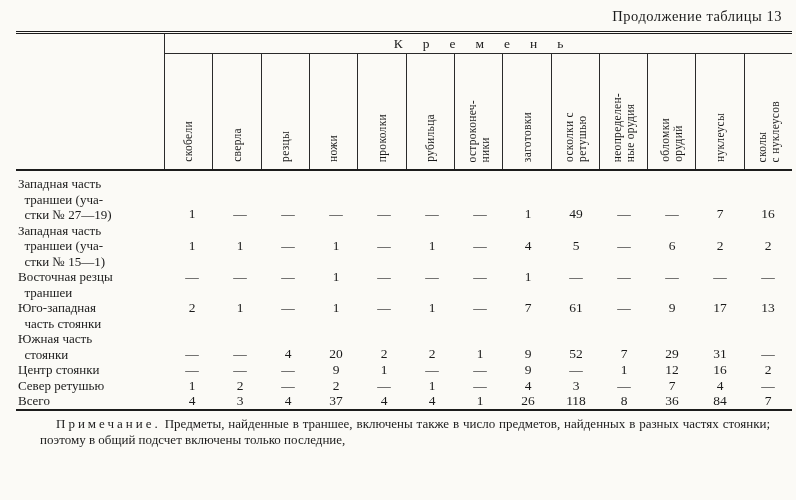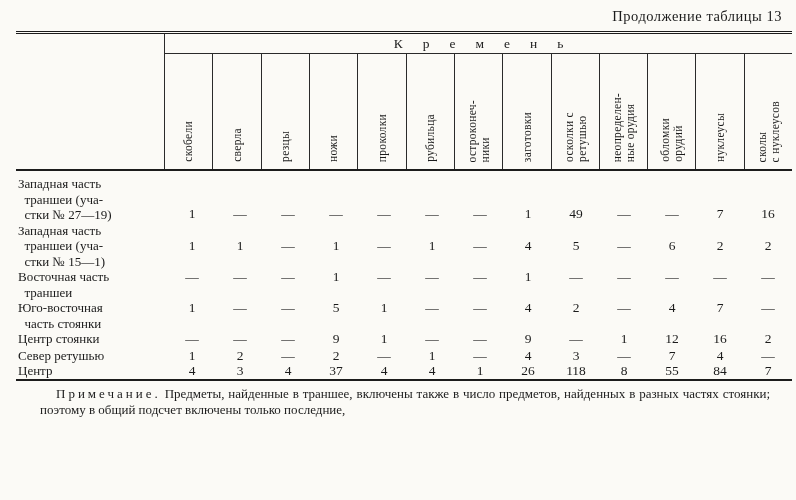--- a/index.html
+++ b/index.html
@@ -177,51 +177,68 @@
           <div class="cell val">1</div>
           <div class="cell val">—</div>
           <div class="cell val">4</div>
           <div class="cell val">5</div>
           <div class="cell val">—</div>
           <div class="cell val">6</div>
           <div class="cell val">2</div>
           <div class="cell val">2</div>
         </div>
         <div class="brow">
-          <div class="cell label">Восточная часть
+          <div class="cell label">Восточная резцы
   траншеи</div>
           <div class="cell val">—</div>
           <div class="cell val">—</div>
           <div class="cell val">—</div>
           <div class="cell val">1</div>
           <div class="cell val">—</div>
           <div class="cell val">—</div>
           <div class="cell val">—</div>
           <div class="cell val">1</div>
           <div class="cell val">—</div>
           <div class="cell val">—</div>
           <div class="cell val">—</div>
           <div class="cell val">—</div>
           <div class="cell val">—</div>
         </div>
         <div class="brow">
-          <div class="cell label">Юго-восточная
+          <div class="cell label">Юго-западная
   часть стоянки</div>
-          <div class="cell val">1</div>
-          <div class="cell val">—</div>
-          <div class="cell val">—</div>
-          <div class="cell val">5</div>
-          <div class="cell val">1</div>
-          <div class="cell val">—</div>
-          <div class="cell val">—</div>
-          <div class="cell val">4</div>
-          <div class="cell val">2</div>
-          <div class="cell val">—</div>
-          <div class="cell val">4</div>
-          <div class="cell val">7</div>
+          <div class="cell val">2</div>
+          <div class="cell val">1</div>
+          <div class="cell val">—</div>
+          <div class="cell val">1</div>
+          <div class="cell val">—</div>
+          <div class="cell val">1</div>
+          <div class="cell val">—</div>
+          <div class="cell val">7</div>
+          <div class="cell val">61</div>
+          <div class="cell val">—</div>
+          <div class="cell val">9</div>
+          <div class="cell val">17</div>
+          <div class="cell val">13</div>
+        </div>
+        <div class="brow">
+          <div class="cell label">Южная часть
+  стоянки</div>
+          <div class="cell val">—</div>
+          <div class="cell val">—</div>
+          <div class="cell val">4</div>
+          <div class="cell val">20</div>
+          <div class="cell val">2</div>
+          <div class="cell val">2</div>
+          <div class="cell val">1</div>
+          <div class="cell val">9</div>
+          <div class="cell val">52</div>
+          <div class="cell val">7</div>
+          <div class="cell val">29</div>
+          <div class="cell val">31</div>
           <div class="cell val">—</div>
         </div>
         <div class="brow">
           <div class="cell label">Центр стоянки</div>
           <div class="cell val">—</div>
           <div class="cell val">—</div>
           <div class="cell val">—</div>
           <div class="cell val">9</div>
           <div class="cell val">1</div>
           <div class="cell val">—</div>
@@ -243,32 +260,32 @@
           <div class="cell val">1</div>
           <div class="cell val">—</div>
           <div class="cell val">4</div>
           <div class="cell val">3</div>
           <div class="cell val">—</div>
           <div class="cell val">7</div>
           <div class="cell val">4</div>
           <div class="cell val">—</div>
         </div>
         <div class="brow">
-          <div class="cell label">Центр</div>
+          <div class="cell label">Всего</div>
           <div class="cell val">4</div>
           <div class="cell val">3</div>
           <div class="cell val">4</div>
           <div class="cell val">37</div>
           <div class="cell val">4</div>
           <div class="cell val">4</div>
           <div class="cell val">1</div>
           <div class="cell val">26</div>
           <div class="cell val">118</div>
           <div class="cell val">8</div>
-          <div class="cell val">55</div>
+          <div class="cell val">36</div>
           <div class="cell val">84</div>
           <div class="cell val">7</div>
         </div>
       </div>
 
     <div class="bottom-rule"></div>
   </div>
 
   <p class="note"><span class="note-label">Примечание.</span> <span>Предметы, найденные в траншее, включены также в число предметов, найденных в разных частях стоянки; поэтому в общий подсчет включены только последние,</span></p>
 

